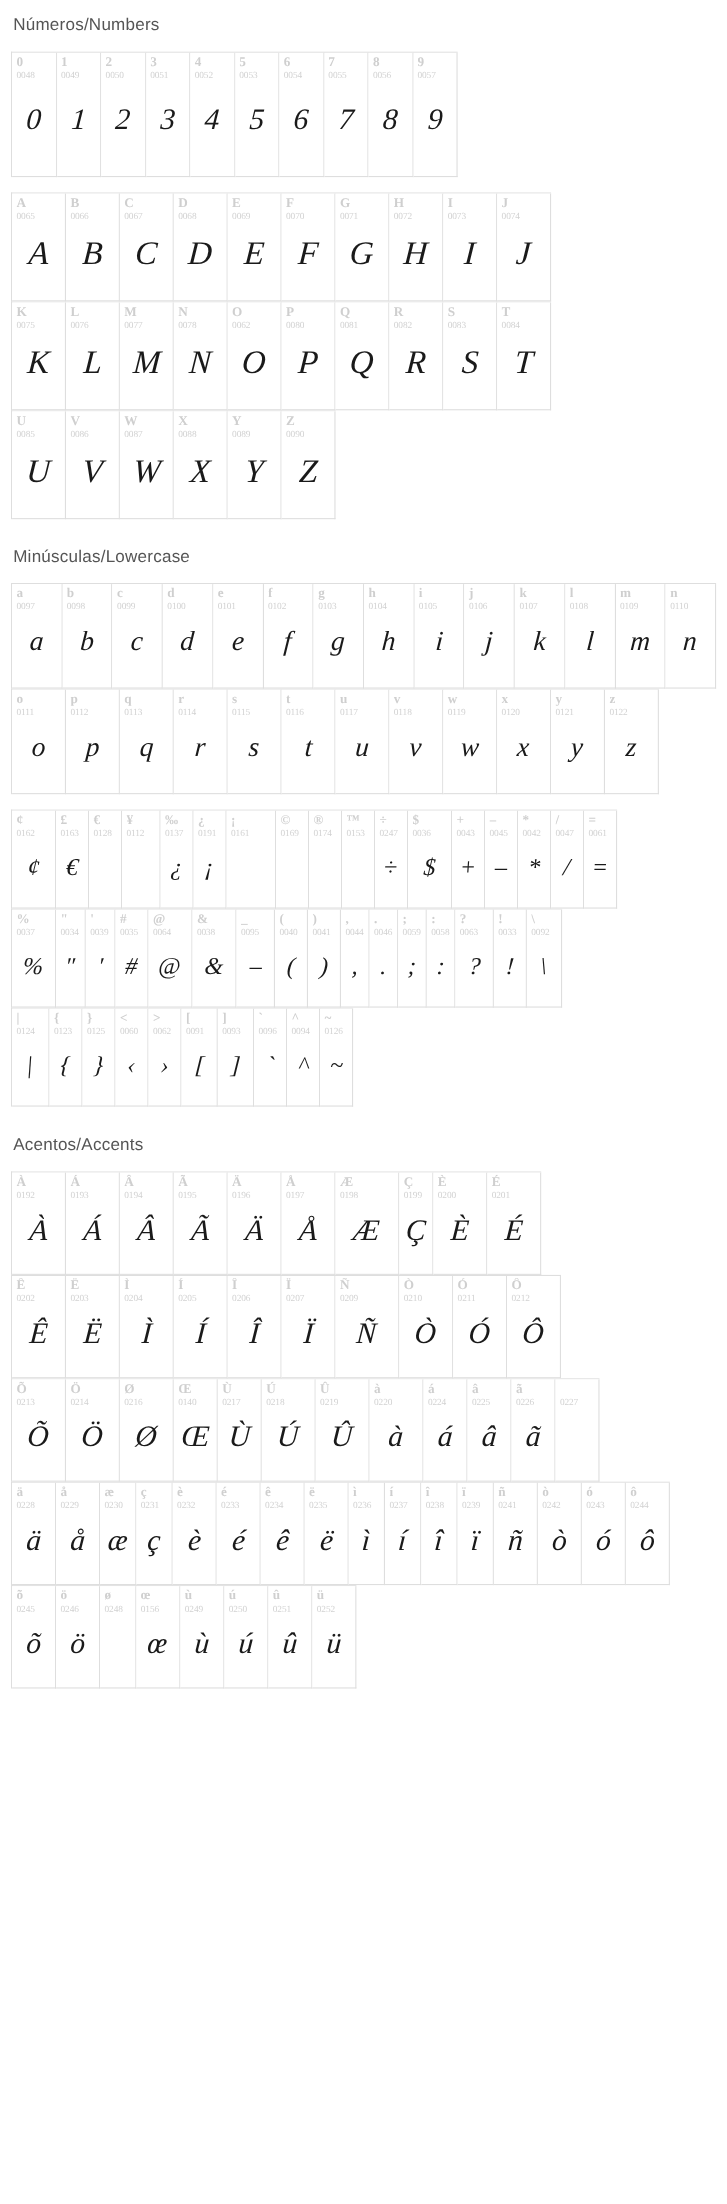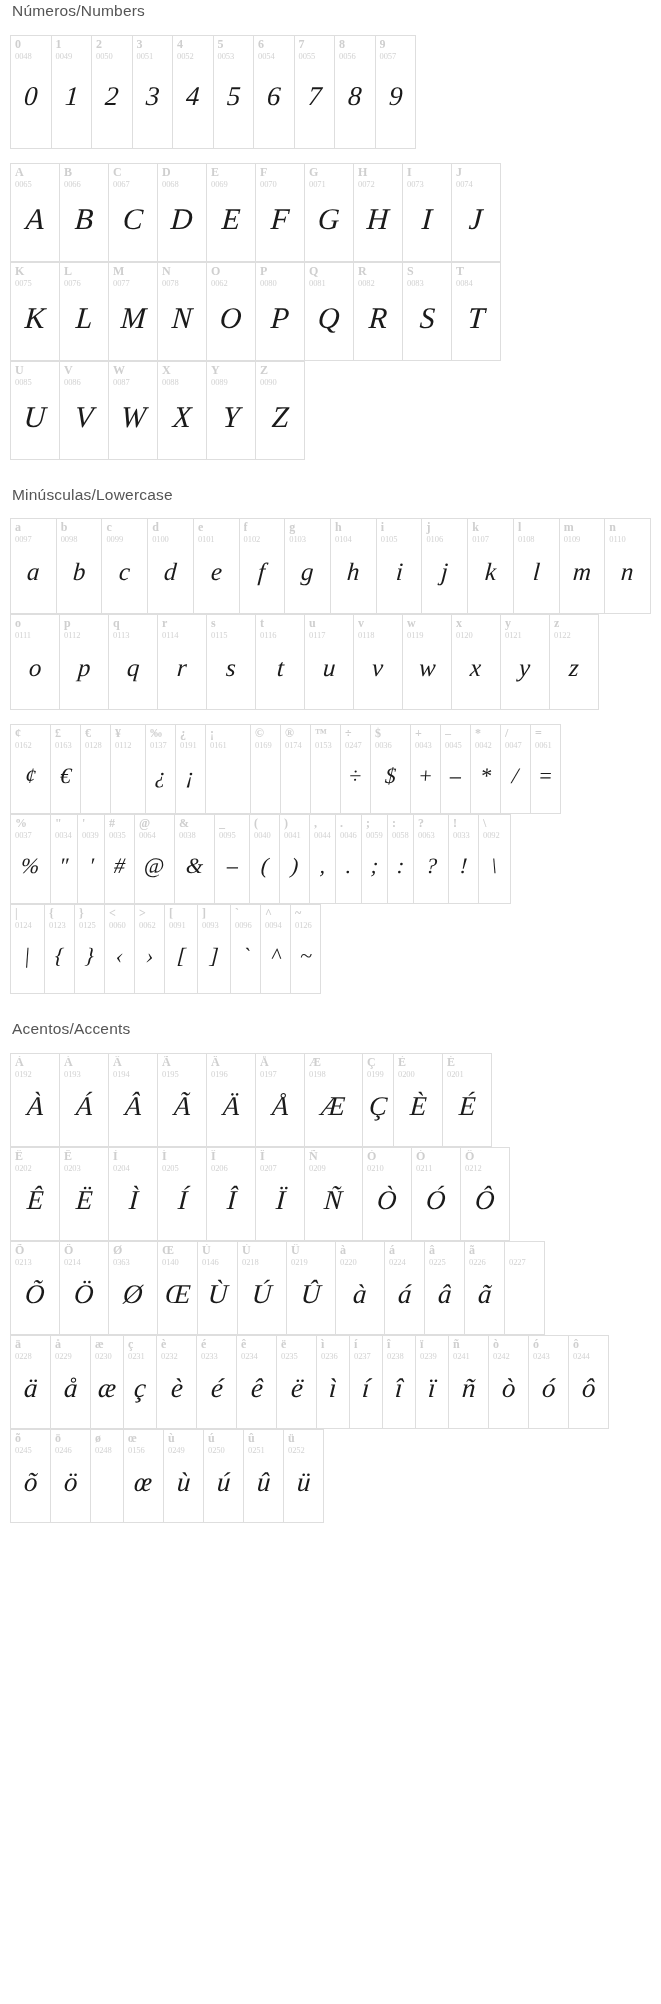--- a/index.html
+++ b/index.html
@@ -10,21 +10,21 @@
     background: #ffffff;
   }
   body {
     width: 661px;
     font-family: "Liberation Sans", sans-serif;
     color: #3c3c3c;
     -webkit-font-smoothing: antialiased;
   }
   .page {
     width: 661px;
-    padding: 0 0 30px 0;
+    padding: 12px 0 30px 0;
   }
   .section {
     margin: 0 0 0 0;
     padding: 0 10px 0 10px;
   }
   .section-title {
     font-family: "Liberation Sans", sans-serif;
     font-size: 15.5px;
     font-weight: 400;
     color: #555555;
@@ -1298,39 +1298,39 @@
                 <span class="cell-char">Ö</span>
                 <span class="cell-code">0214</span>
               </div>
               <div class="cell-glyph">
                 <span>Ö</span>
               </div>
             </div>
             <div class="glyph-cell" style="width: 49px;">
               <div class="cell-head">
                 <span class="cell-char">Ø</span>
-                <span class="cell-code">0363</span>
+                <span class="cell-code">0216</span>
               </div>
               <div class="cell-glyph">
                 <span>Ø</span>
               </div>
             </div>
             <div class="glyph-cell" style="width: 40px;">
               <div class="cell-head">
                 <span class="cell-char">Œ</span>
                 <span class="cell-code">0140</span>
               </div>
               <div class="cell-glyph">
                 <span>Œ</span>
               </div>
             </div>
             <div class="glyph-cell" style="width: 40px;">
               <div class="cell-head">
                 <span class="cell-char">Ù</span>
-                <span class="cell-code">0146</span>
+                <span class="cell-code">0217</span>
               </div>
               <div class="cell-glyph">
                 <span>Ù</span>
               </div>
             </div>
             <div class="glyph-cell" style="width: 49px;">
               <div class="cell-head">
                 <span class="cell-char">Ú</span>
                 <span class="cell-code">0218</span>
               </div>

